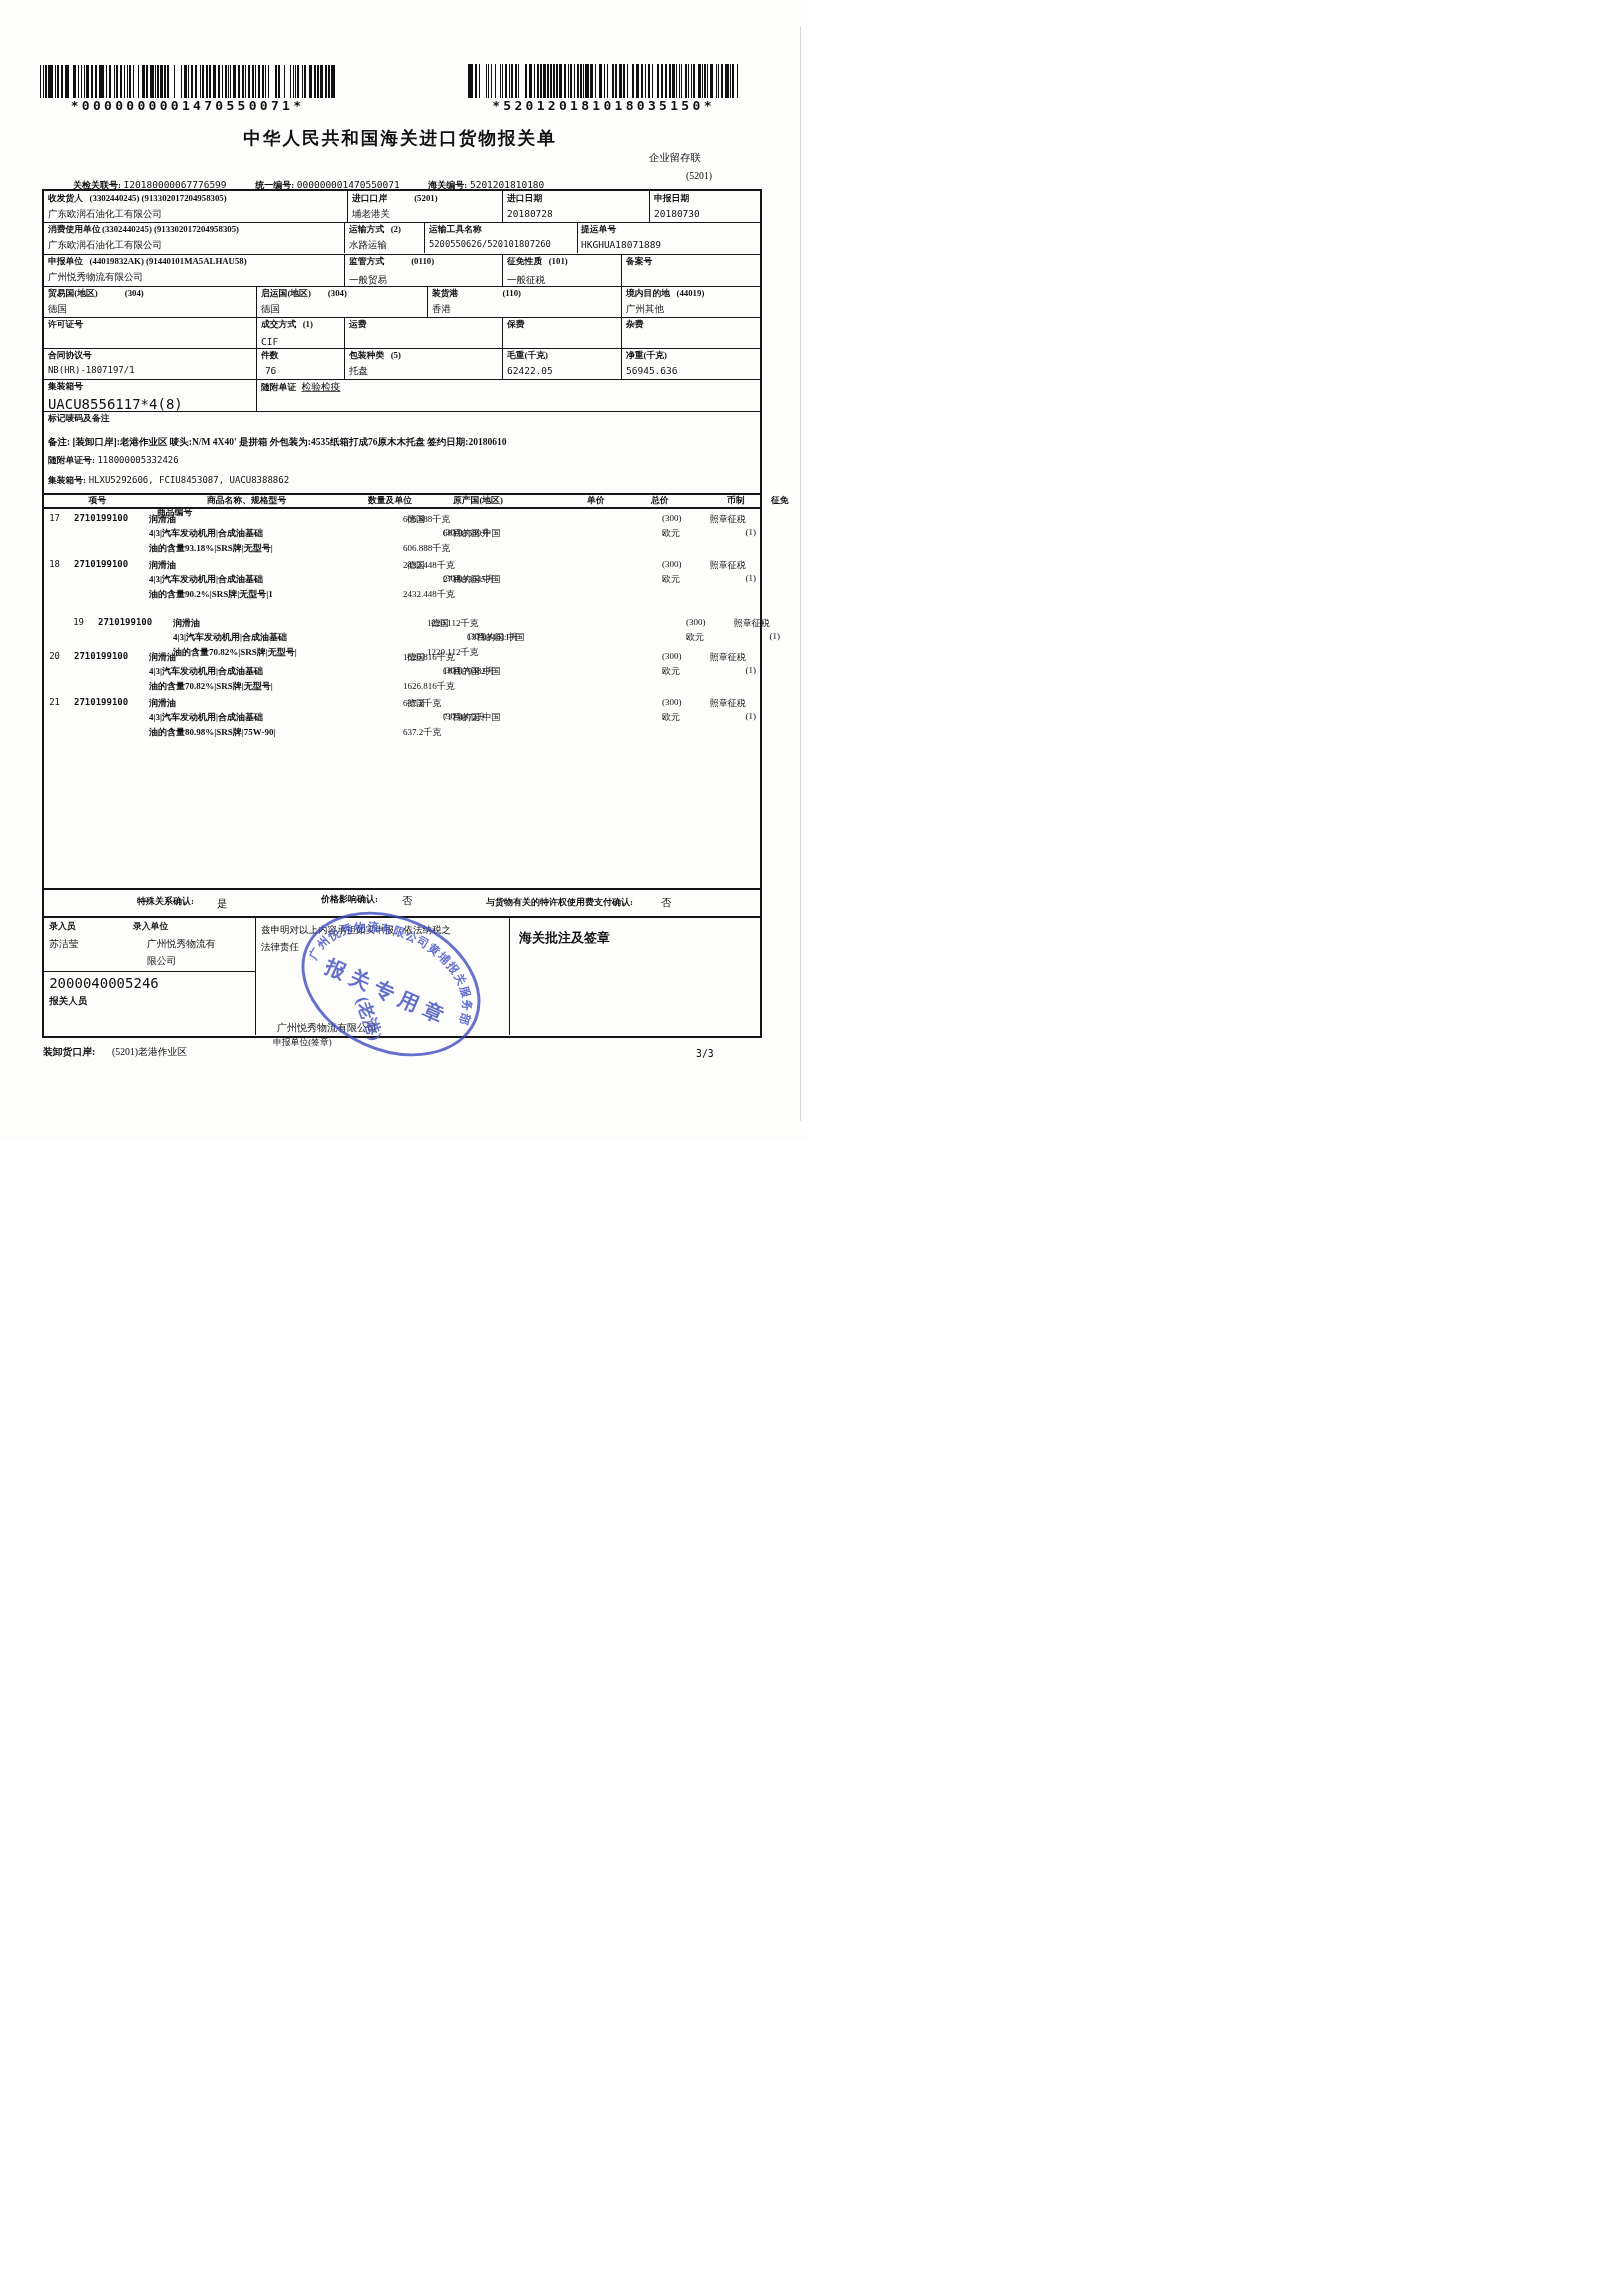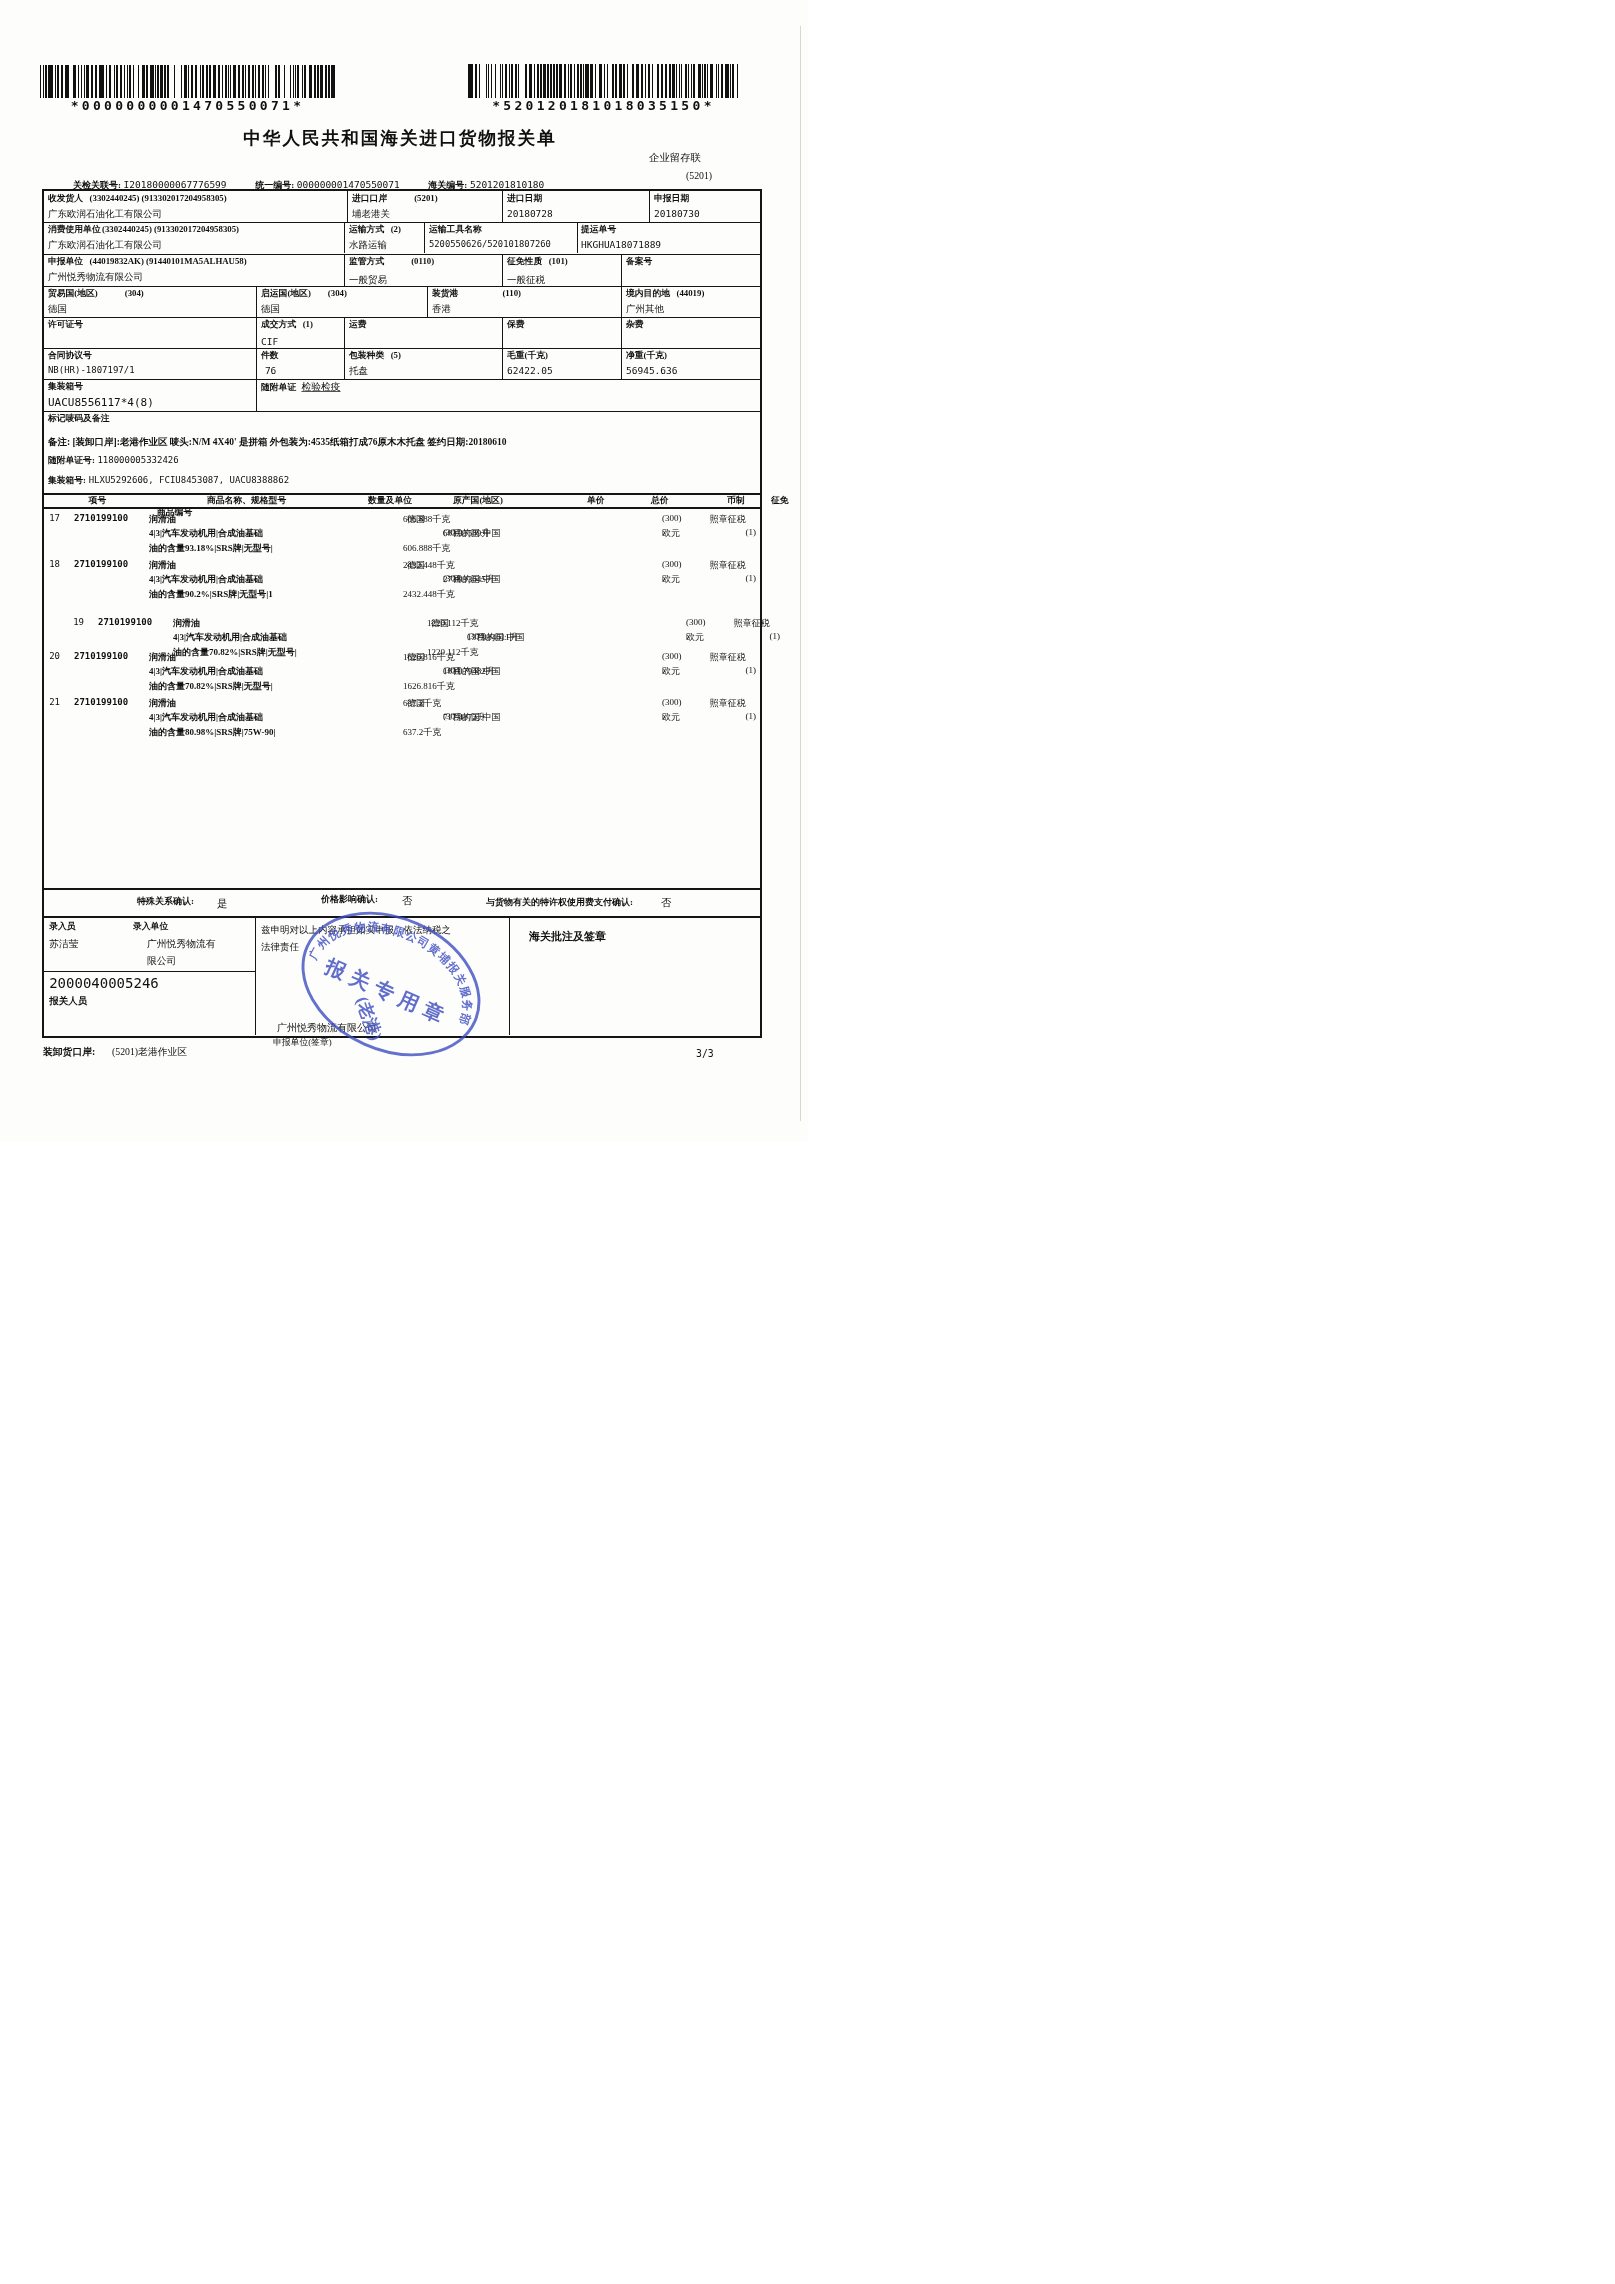--- a/index.html
+++ b/index.html
@@ -480,21 +480,21 @@
       <div class="lab">
           <span>净重(千克)</span>
         </div>
       <div class="val mono">56945.636</div>
     </div>
 
     <div class="cell" style="left:3.9px;top:190px;">
       <div class="lab">
           <span>集装箱号</span>
         </div>
-      <div class="val mono" style="font-size:11px;">UACU8556117*4(8)</div>
+      <div class="val mono" style="font-size:14px;">UACU8556117*4(8)</div>
     </div>
     <div class="cell" style="left:217px;top:190px;">
       <div class="lab">
           <span>随附单证</span>
         <span class="inline-val">检验检疫</span>
         </div>
     </div>
 
     <div class="cell" style="left:3.9px;top:222px;">
       <div class="lab">
@@ -652,21 +652,21 @@
     <div class="blab" style="left:89px;top:730px;">录入单位</div>
     <div class="bval" style="left:103px;top:747px;font-size:9.8px;">广州悦秀物流有</div>
     <div class="bval" style="left:103px;top:764px;font-size:9.8px;">限公司</div>
     <div class="blab" style="left:5.2px;top:804px;font-size:9.5px;">报关人员</div>
 
     <div class="bval" style="left:217px;top:733px;">兹申明对以上内容承担如实申报、依法纳税之</div>
     <div class="bval" style="left:217px;top:750px;">法律责任</div>
     <div class="blab" style="left:229px;top:846px;font-weight:400;">申报单位(签章)</div>
     <div class="bval" style="left:233px;top:830px;font-size:10px;">广州悦秀物流有限公司</div>
 
-    <div class="blab" style="left:475px;top:738px;font-size:11px;margin-left:10px;">海关批注及签章</div>
+    <div class="blab" style="left:475px;top:738px;font-size:13px;">海关批注及签章</div>
   </div>
 
   <svg id="stamp" viewBox="0 0 322 252">
     <g transform="rotate(24 161 126)" fill="#3d4dc0" stroke="none">
       <ellipse cx="161" cy="126" rx="141" ry="101" fill="none" stroke="#3d4dc0" stroke-width="4.5" opacity="0.9"></ellipse>
       <path id="arcpath" d="M 48 162 A 120 82 0 1 1 274 162" fill="none"></path>
       <text font-size="17.5" font-weight="600" letter-spacing="2" opacity="0.92">
         <textPath href="#arcpath" startOffset="50%" text-anchor="middle">广州悦秀物流有限公司黄埔报关服务部</textPath>
       </text>
       <text x="161" y="150" font-size="31" font-weight="700" letter-spacing="10" text-anchor="middle" opacity="0.92">报关专用章</text>

